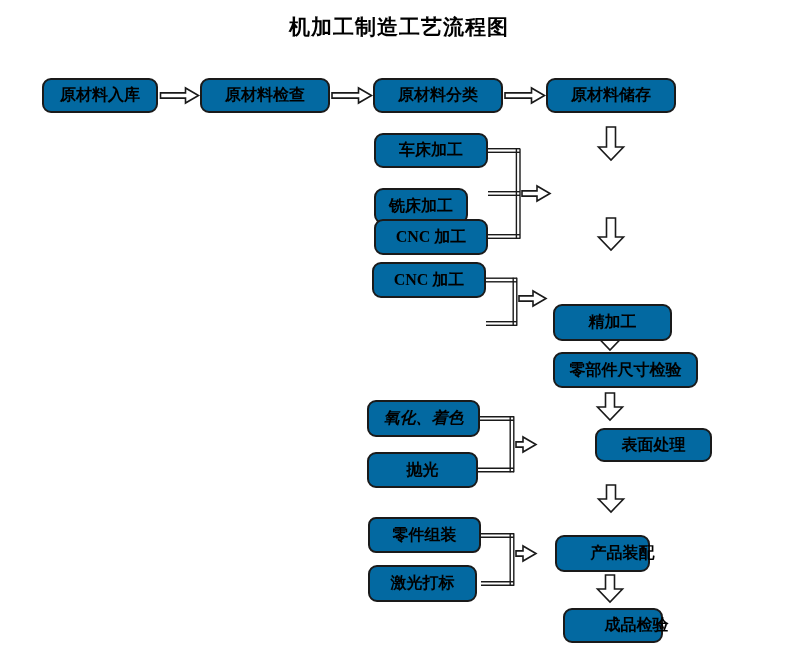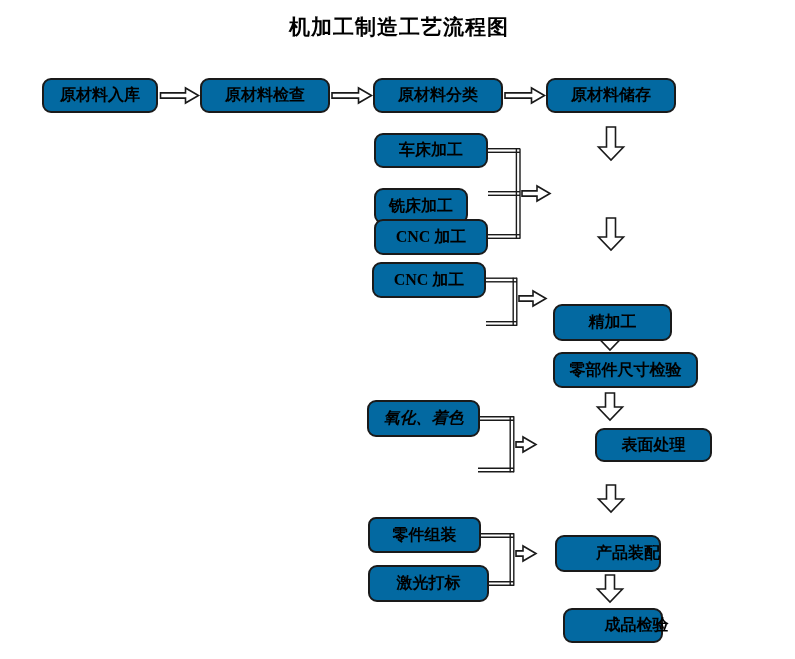--- a/index.html
+++ b/index.html
@@ -72,23 +72,24 @@
   <div class="node" style="left:373px;top:78px;width:130px;height:35px;">原材料分类</div>
   <div class="node" style="left:546px;top:78px;width:130px;height:35px;">原材料储存</div>
 
   <div class="node" style="left:374px;top:133px;width:114px;height:35px;">车床加工</div>
   <div class="node" style="left:374px;top:188px;width:94px;height:36px;">铣床加工</div>
   <div class="node" style="left:374px;top:219px;width:114px;height:36px;">CNC 加工</div>
 
   <div class="node" style="left:372px;top:262px;width:114px;height:36px;">CNC 加工</div>
 
   <div class="node" style="left:367px;top:400px;width:113px;height:37px;font-style:italic;">氧化、着色</div>
+  <div class="node" style="left:367px;top:452px;width:111px;height:36px;">抛光</div>
 
   <div class="node" style="left:368px;top:517px;width:113px;height:36px;border-radius:8px;">零件组装</div>
-  <div class="node" style="left:368px;top:565px;width:121px;height:37px;">激光打标</div>
+  <div class="node" style="left:368px;top:565px;width:109px;height:37px;">激光打标</div>
 
   <div class="node" style="left:553px;top:280px;width:119px;height:37px;margin-top:24px;">精加工</div>
   <div class="node" style="left:553px;top:352px;width:145px;height:36px;">零部件尺寸检验</div>
   <div class="node" style="left:555px;top:428px;width:117px;height:34px;margin-left:40px;">表面处理</div>
-  <div class="node" style="left:555px;top:535px;width:106px;height:37px;padding-left:40px;">产品装配</div>
+  <div class="node" style="left:555px;top:535px;width:95px;height:37px;padding-left:40px;">产品装配</div>
   <div class="node" style="left:563px;top:608px;width:100px;height:35px;padding-left:47px;">成品检验</div>
 
 </div>
 
 </body></html>

